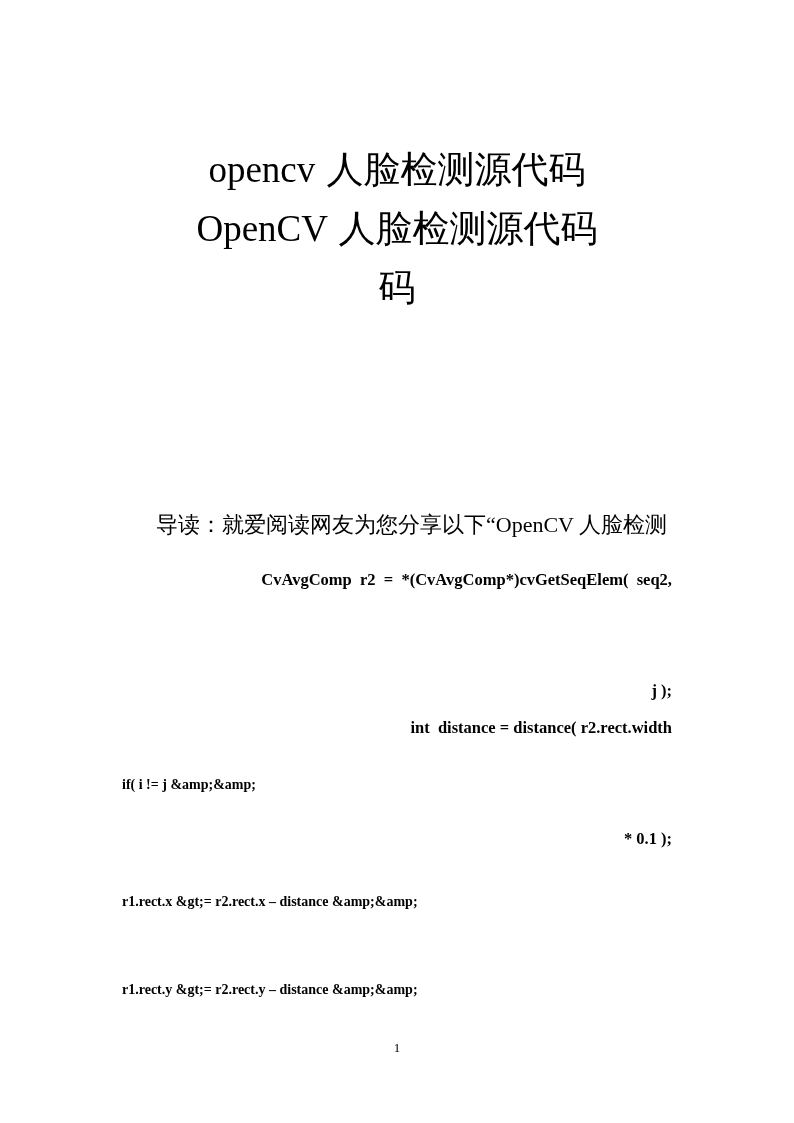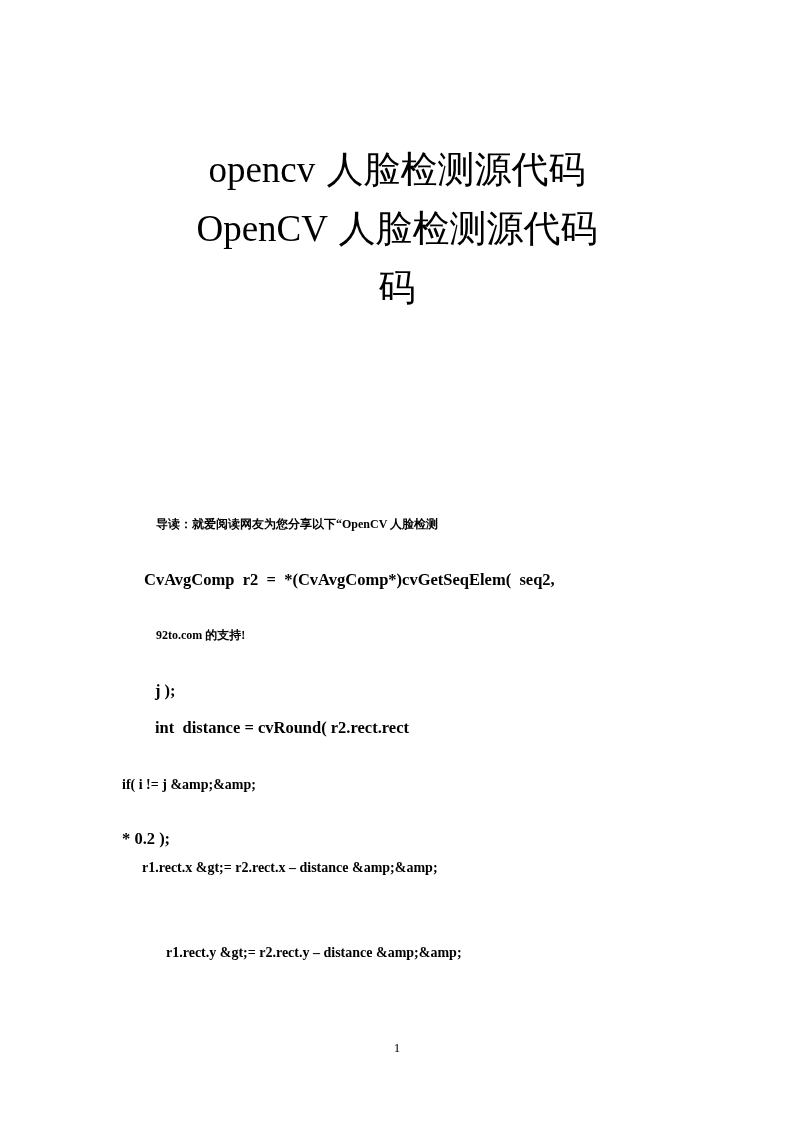--- a/index.html
+++ b/index.html
@@ -38,22 +38,22 @@
     white-space: pre-wrap;
   }
   
   .body-block {
     position: absolute;
     left: 122px;
     top: 432px;
     width: 550px;
   }
   .para {
-    font-size: 12px;
-    font-weight: bold;
+    font-size: 22px;
+    font-weight: normal;
     line-height: 37px;
     text-align: justify;
     text-justify: inter-character;
     margin: 0;
     white-space: pre-wrap;
   }
   .para.intro {
     text-indent: 34px;
   }
   .para .ln {
@@ -65,37 +65,38 @@
     left: 122px;
     top: 561px;
     width: 550px;
   }
   .code-line {
     font-size: 16.5px;
     font-weight: bold;
     line-height: 37px;
     white-space: pre-wrap;
     margin: 0;
+    text-align: right;
   }
   .code-line.indent {
     text-indent: 22px;
   }
   .spaced-line {
     position: absolute;
     left: 122px;
     width: 560px;
     font-size: 14px;
     font-weight: bold;
     line-height: 24px;
     white-space: pre-wrap;
     margin: 0;
   }
   .l-if   { top: 773px; }
-  .l-rx   { top: 856px; margin-left: 20px; }
-  .l-ry   { top: 941px; margin-left: 44px; }
+  .l-rx   { top: 890px; }
+  .l-ry   { top: 978px; }
   
   .page-footer {
     position: absolute;
     left: 0;
     top: 1040px;
     width: 794px;
     text-align: center;
     font-size: 13px;
     line-height: 16px;
     font-weight: normal;
@@ -108,33 +109,32 @@
 
   <div class="doc-title">
     <span class="tline">opencv 人脸检测源代码</span>
     <span class="tline">OpenCV 人脸检测源代码</span>
     <span class="tline">码</span>
   </div>
 
   <div class="body-block">
     <p class="para intro">
       <span class="ln">导读：就爱阅读网友为您分享以下“OpenCV 人脸检测</span>
-      <span class="ln">92to.com 的支持!</span>
     </p>
   </div>
 
   <div class="code-block">
     <p class="code-line indent">CvAvgComp  r2  =  *(CvAvgComp*)cvGetSeqElem(  seq2,</p>
     <p class="code-line">
       <span class="ln justify">
         <span>j );</span>
-        <span>int  distance = cvRound( r2.rect.rect</span>
+        <span>int  distance = distance( r2.rect.width</span>
       </span>
     </p>
-    <p class="code-line">* 0.2 );</p>
+    <p class="code-line">* 0.1 );</p>
   </div>
 
   <p class="spaced-line l-if">if( i != j &amp;amp;&amp;amp;</p>
   <p class="spaced-line l-rx">r1.rect.x &amp;gt;= r2.rect.x – distance &amp;amp;&amp;amp;</p>
   <p class="spaced-line l-ry">r1.rect.y &amp;gt;= r2.rect.y – distance &amp;amp;&amp;amp;</p>
 
   <div class="page-footer">1</div>
 
 </div>
 

